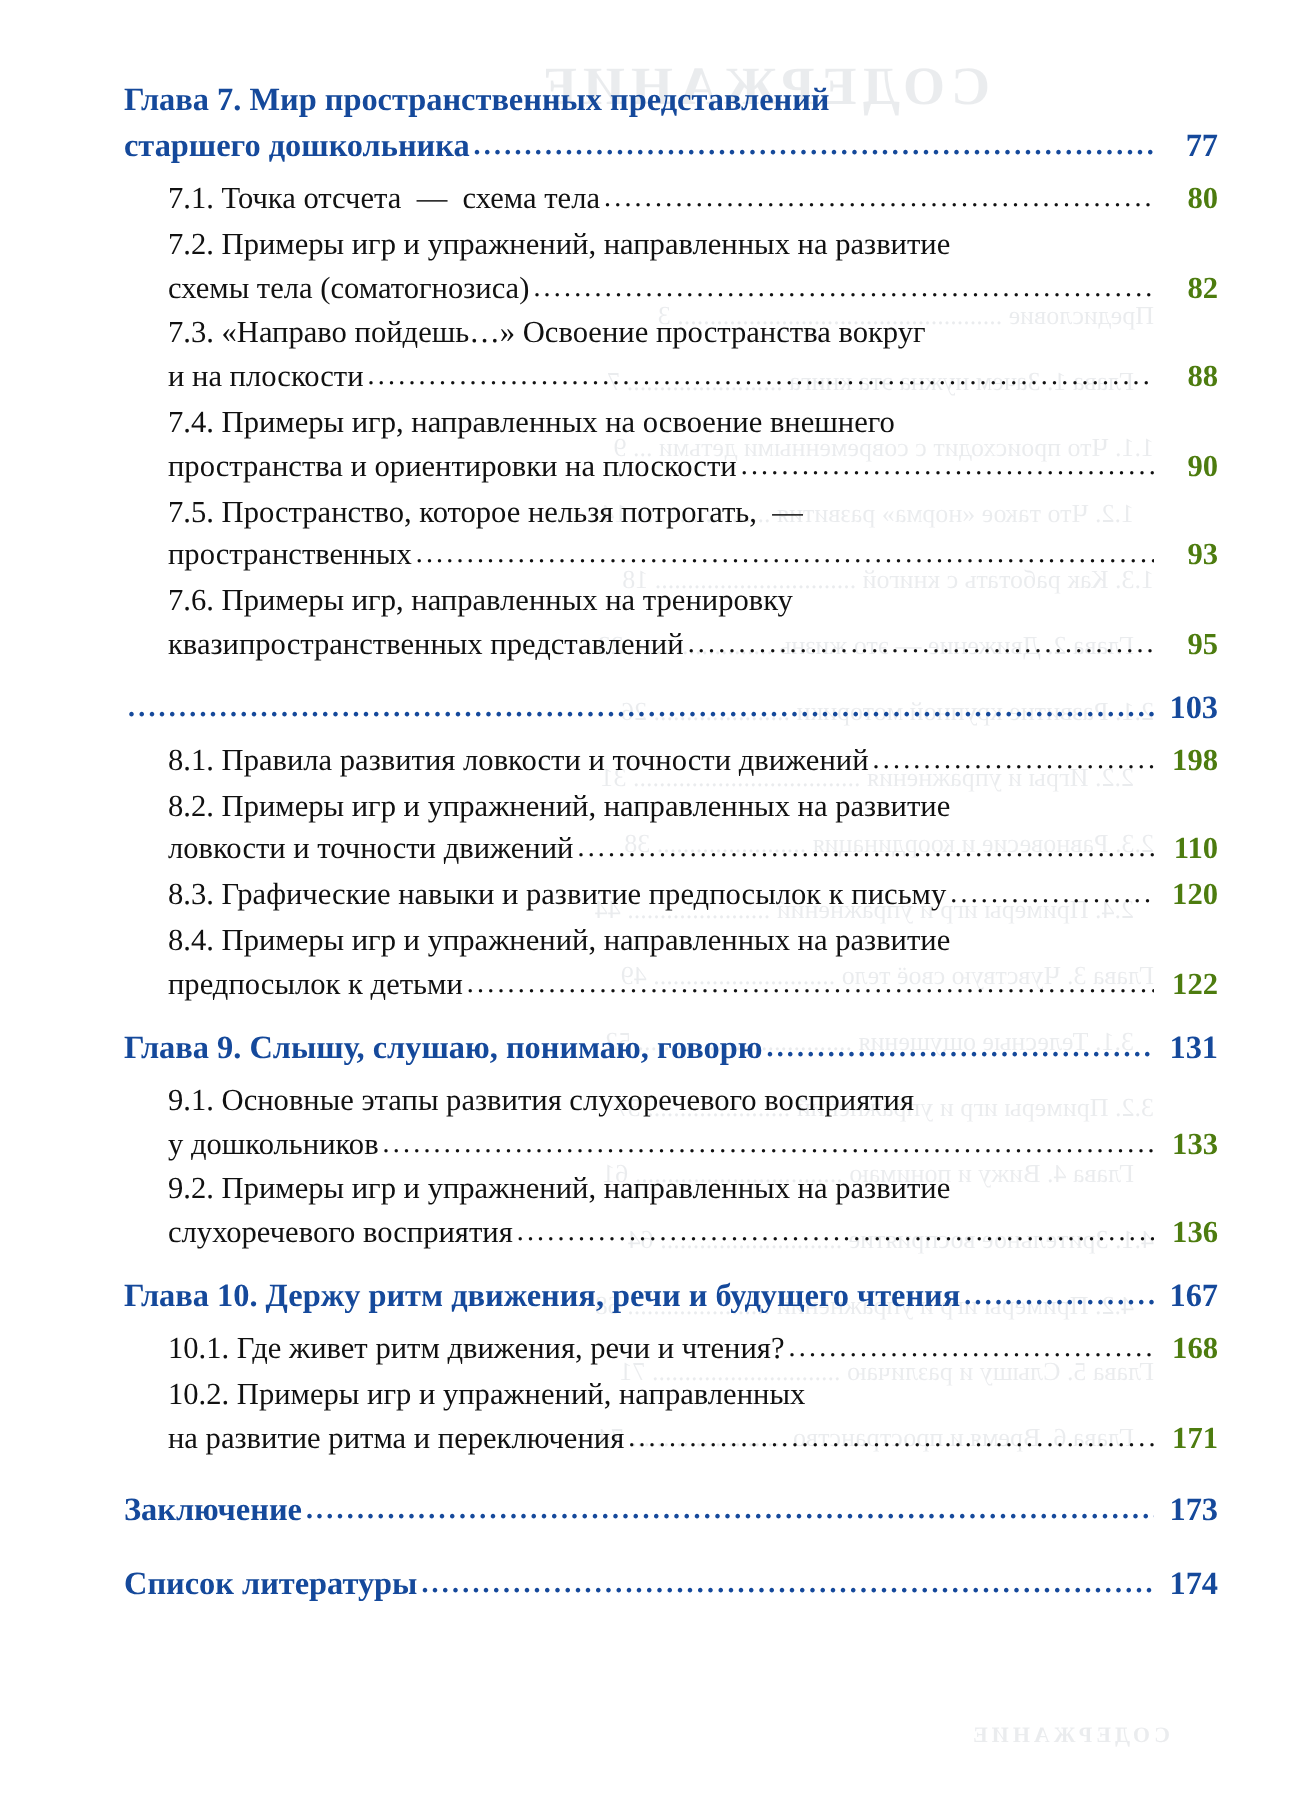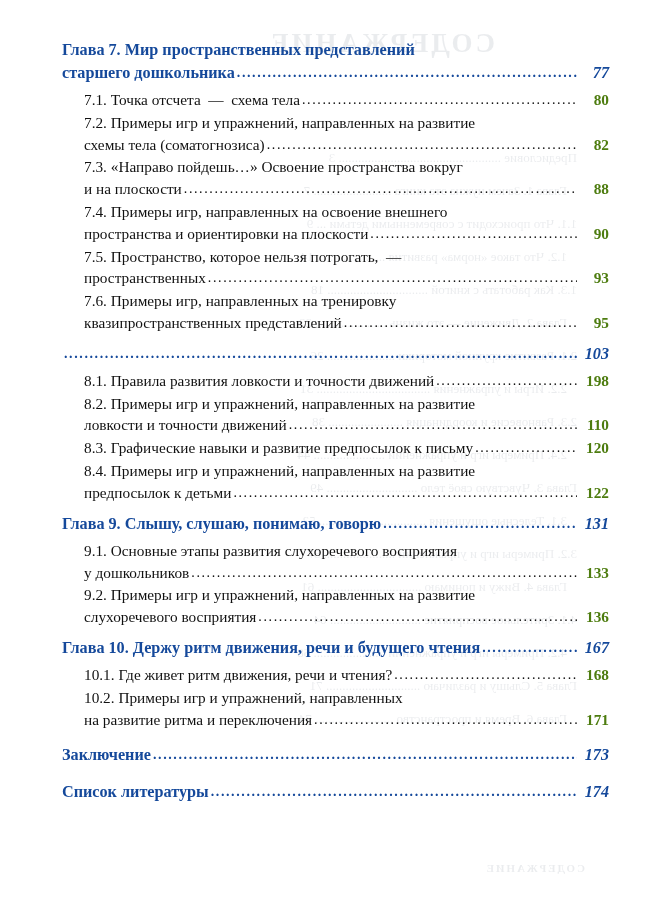--- a/index.html
+++ b/index.html
@@ -97,21 +97,21 @@
     margin: 0 2px 0 2px;
     font-size: 14px;
     letter-spacing: 1.6px;
     transform: translateY(-1px);
   }
   .row .pg {
     flex: 0 0 auto;
     text-align: right;
     min-width: 30px;
   }
-  .chapter .pg { color: #15499b; font-weight: bold; font-style: italic; }
+  .chapter .pg { color: #15499b; font-weight: bold; }
   .section .pg { color: #4d7c0f; font-weight: bold; }
 
   .back-entry { margin-top: 14px; }
 </style>
 </head>
 <body>
 
 <div class="ghost-layer">
   <div class="ghost-title">СОДЕРЖАНИЕ</div>
   <div id="ghost-lines">

